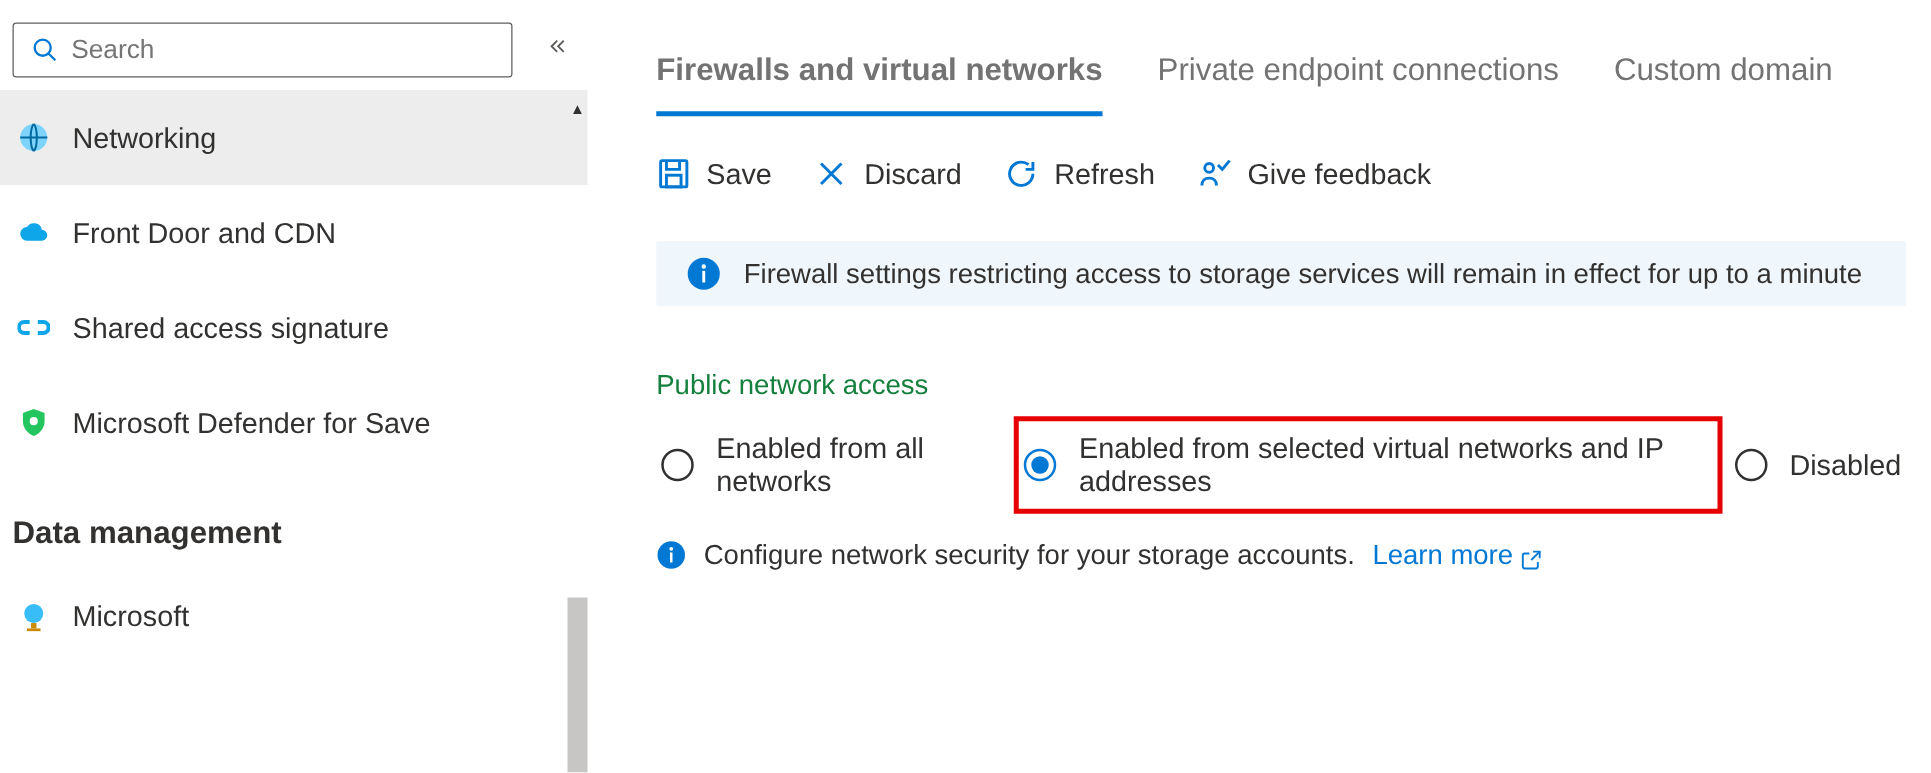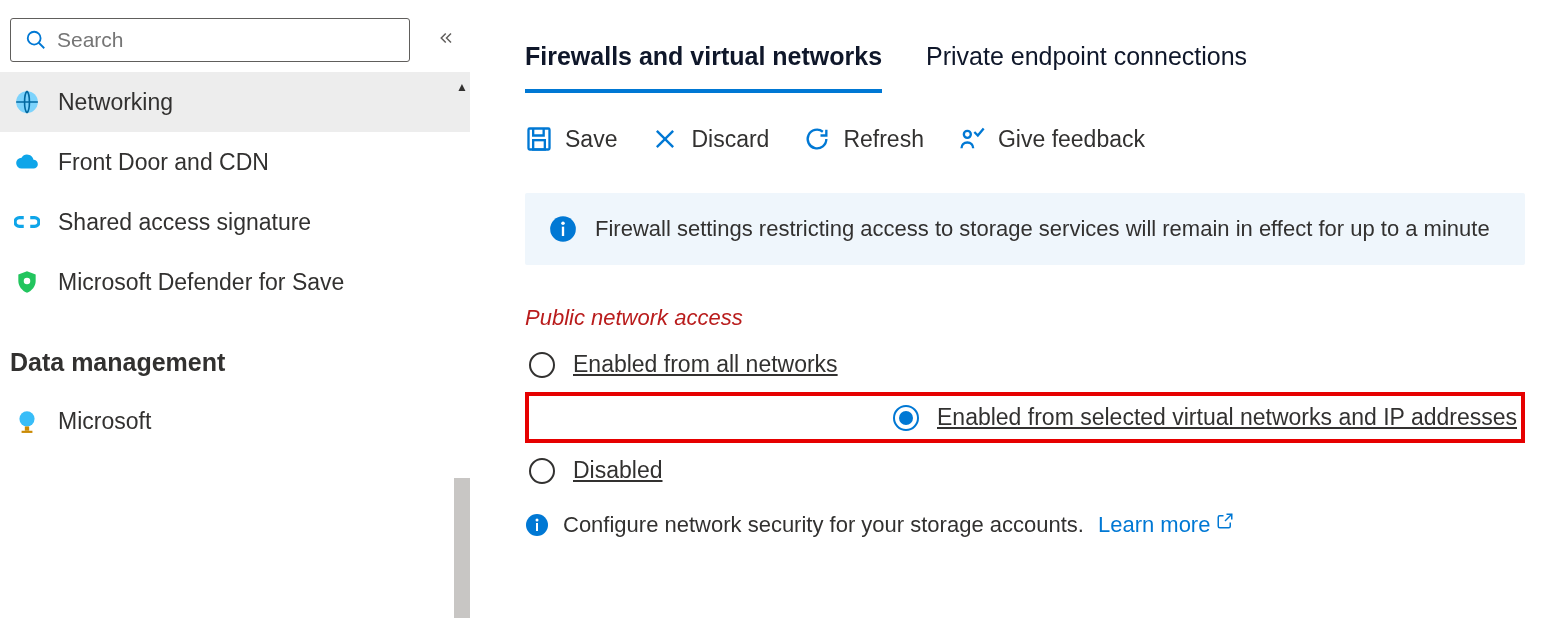--- a/index.html
+++ b/index.html
@@ -51,21 +51,21 @@
     }
     .section-header {
       font-size: 25px;
       font-weight: 600;
       padding: 10px 10px 14px 10px;
     }
     .nav-list { list-style: none; }
     .nav-item {
       display: flex;
       align-items: center;
-      height: 60px;
+      height: 76px;
       padding: 0 10px 0 14px;
       font-size: 23px;
       cursor: pointer;
       gap: 18px;
     }
     .nav-item.active { background: #ededed; }
     .nav-icon {
       width: 26px;
       height: 26px;
       display: flex;
@@ -96,21 +96,21 @@
     }
     .tabs {
       display: flex;
       gap: 44px;
       margin-bottom: 10px;
     }
     .tab {
       font-size: 25px;
       padding: 12px 0 18px 0;
       cursor: pointer;
-      color: #0f172a;
+      color: #737373;
     }
     .tab.active {
       font-weight: 600;
       border-bottom: 4px solid #0078d4;
     }
     .toolbar {
       display: flex;
       align-items: center;
       gap: 34px;
       margin: 32px 0 40px 0;
@@ -119,38 +119,37 @@
     .toolbar-item {
       display: flex;
       align-items: center;
       gap: 12px;
       cursor: pointer;
     }
     .toolbar-item svg { width: 28px; height: 28px; }
     .info-banner {
       background: #eff6fc;
       border-radius: 2px;
-      padding: 22px 24px;
+      padding: 12px 24px;
       display: flex;
       align-items: center;
       gap: 18px;
       font-size: 22px;
-      margin-bottom: 40px;
+      margin-bottom: 50px;
     }
     .info-icon-circle {
       width: 28px; height: 28px;
       flex-shrink:0;
     }
     .section-label {
       font-size: 22px;
-      color: #b91c1c;
+      color: #15803d;
       margin-bottom: 12px;
-      font-style: italic;
-    }
-    .radio-group { display: flex; flex-direction: column; gap: 6px; text-decoration: underline; }
+    }
+    .radio-group { display: flex; flex-direction: row; gap: 6px; }
     .radio-row {
       display: flex;
       align-items: center;
       gap: 18px;
       font-size: 23px;
       padding: 8px 4px;
     }
     .radio-row.highlight {
       border: 4px solid #e60000;
       justify-content: flex-end;
@@ -168,21 +167,21 @@
       background: #0078d4;
       border-radius: 50%;
     }
     .hint-row {
       display: flex;
       align-items: center;
       gap: 14px;
       font-size: 22px;
       margin-top: 20px;
     }
-    .link { color: #0078d4; cursor: pointer; display:inline-flex; align-items:flex-start; gap:6px;}
+    .link { color: #0078d4; cursor: pointer; display:inline-flex; align-items:flex-end; gap:6px;}
   </style>
 </head>
 <body>
 
 <div class="sidebar">
   <div class="search-row">
     <div class="search-box">
       <svg viewBox="0 0 24 24" fill="none" stroke="#0078d4" stroke-width="2">
           <circle cx="10" cy="10" r="7"></circle>
           <line x1="21" y1="21" x2="15" y2="15"></line>
@@ -251,20 +250,21 @@
   <div class="scroll-col">
     <span class="scroll-arrow">▲</span>
     <div class="scroll-thumb"></div>
   </div>
 </div>
 
 <div class="main">
   <div class="tabs">
     <div class="tab active">Firewalls and virtual networks</div>
     <div class="tab">Private endpoint connections</div>
+    <div class="tab">Custom domain</div>
   </div>
 
   <div class="toolbar">
     <div class="toolbar-item">
       <svg viewBox="0 0 24 24" fill="none" stroke="#0078d4" stroke-width="2">
           <rect x="3" y="3" width="18" height="18" rx="1"></rect>
           <path d="M7 3v6h9V3"></path>
           <rect x="7" y="13" width="10" height="8"></rect>
         </svg>
       <span>Save</span>

